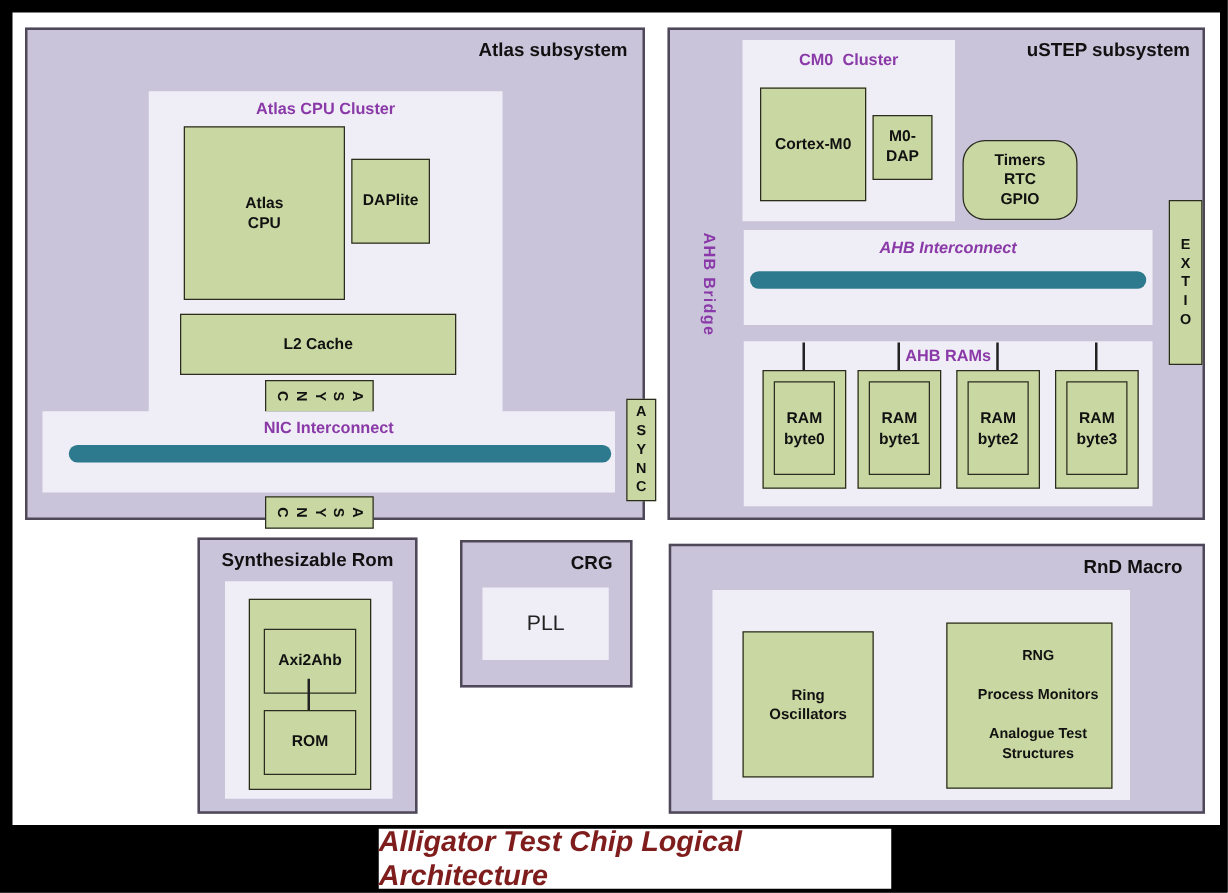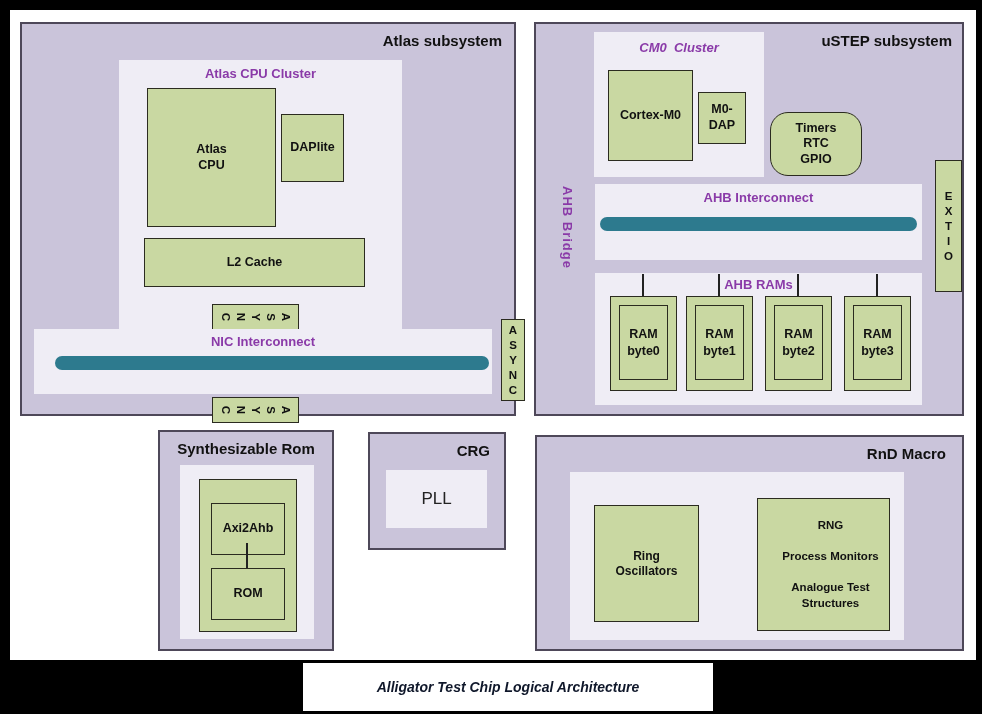--- a/index.html
+++ b/index.html
@@ -20,32 +20,32 @@
 
   
   .vstack{display:flex;flex-direction:column;align-items:center;justify-content:center;}
   .vstack span{display:block;font-weight:bold;font-size:11.5px;line-height:15px;color:#111;}
 
   .vtext{position:absolute;writing-mode:vertical-rl;font-weight:bold;font-size:13px;color:#8a3aa8;letter-spacing:1px;white-space:nowrap;}
   .vline{position:absolute;width:2px;background:#222;}
   .inner-box{position:absolute;left:8px;right:8px;top:8px;bottom:10px;border:1.5px solid #2b2b20;display:flex;align-items:center;justify-content:center;text-align:center;font-weight:bold;font-size:12.5px;white-space:pre-line;line-height:1.3;color:#111;}
 
   #bottom-title-box{position:absolute;left:303px;top:663px;width:410px;height:48px;background:#ffffff;display:flex;align-items:center;justify-content:center;}
-  #bottom-title-box div{font-weight:bold;font-style:italic;font-size:14px;color:#0f172a;}
+  #bottom-title-box div{font-weight:bold;font-style:italic;font-size:23px;color:#7f1d1d;}
 </style>
 </head>
 <body>
 
 <div id="root">
   <div id="paper"></div>
 
   <div class="sub" style="left:20px;top:22px;width:492px;height:390px;">
     <div class="sub-title" style="top:8px;right:12px;">Atlas subsystem</div>
 
-    <div class="panel" style="left:97px;top:36px;width:283px;height:274px;">
+    <div class="panel" style="left:97px;top:49px;width:283px;height:274px;">
       <div class="p-title" style="top:6px;">Atlas CPU Cluster</div>
       <div class="green lbl" style="left:162px;top:54px;width:61px;height:66px;">DAPlite</div>
       <div class="green lbl" style="left:28px;top:28px;width:127px;height:137px;">Atlas
 CPU</div>
       <div class="green lbl" style="left:25px;top:178px;width:219px;height:47px;">L2 Cache</div>
     </div>
 
     <div class="green rotrow" style="left:190px;top:280px;width:85px;height:24px;">
         <span>A</span>
         <span>S</span>
@@ -73,34 +73,34 @@
         <span>Y</span>
         <span>N</span>
         <span>C</span>
       </div>
   </div>
 
   <div class="sub" style="left:534px;top:22px;width:426px;height:390px;">
     <div class="sub-title" style="top:8px;right:10px;">uSTEP subsystem</div>
 
     <div class="panel" style="left:58px;top:8px;width:170px;height:145px;">
-      <div class="p-title" style="top:8px;font-style:italic;">CM0  Cluster</div>
+      <div class="p-title" style="top:8px;">CM0  Cluster</div>
       <div class="green lbl" style="left:14px;top:38px;width:83px;height:89px;">Cortex-M0</div>
       <div class="green lbl" style="left:104px;top:60px;width:46px;height:50px;">M0-
 DAP</div>
     </div>
 
     <div class="green lbl" style="left:234px;top:88px;width:90px;height:62px;border-radius:18px;">Timers
 RTC
 GPIO</div>
 
     <div class="vtext" style="left:24px;top:162px;height:110px;">AHB Bridge</div>
 
     <div class="panel" style="left:59px;top:160px;width:327px;height:76px;">
-      <div class="p-title" style="top:6px;">AHB Interconnect</div>
+      <div class="p-title" style="top:6px;font-style:italic;">AHB Interconnect</div>
       <div class="bar" style="left:5px;top:33px;width:317px;height:14px;"></div>
     </div>
 
     <div class="panel" style="left:59px;top:249px;width:327px;height:132px;">
       <div class="p-title" style="top:4px;">AHB RAMs</div>
       <div class="vline" style="left:47px;top:1px;height:30px;"></div>
       <div class="vline" style="left:123px;top:1px;height:30px;"></div>
       <div class="vline" style="left:202px;top:1px;height:30px;"></div>
       <div class="vline" style="left:281px;top:1px;height:30px;"></div>
 

